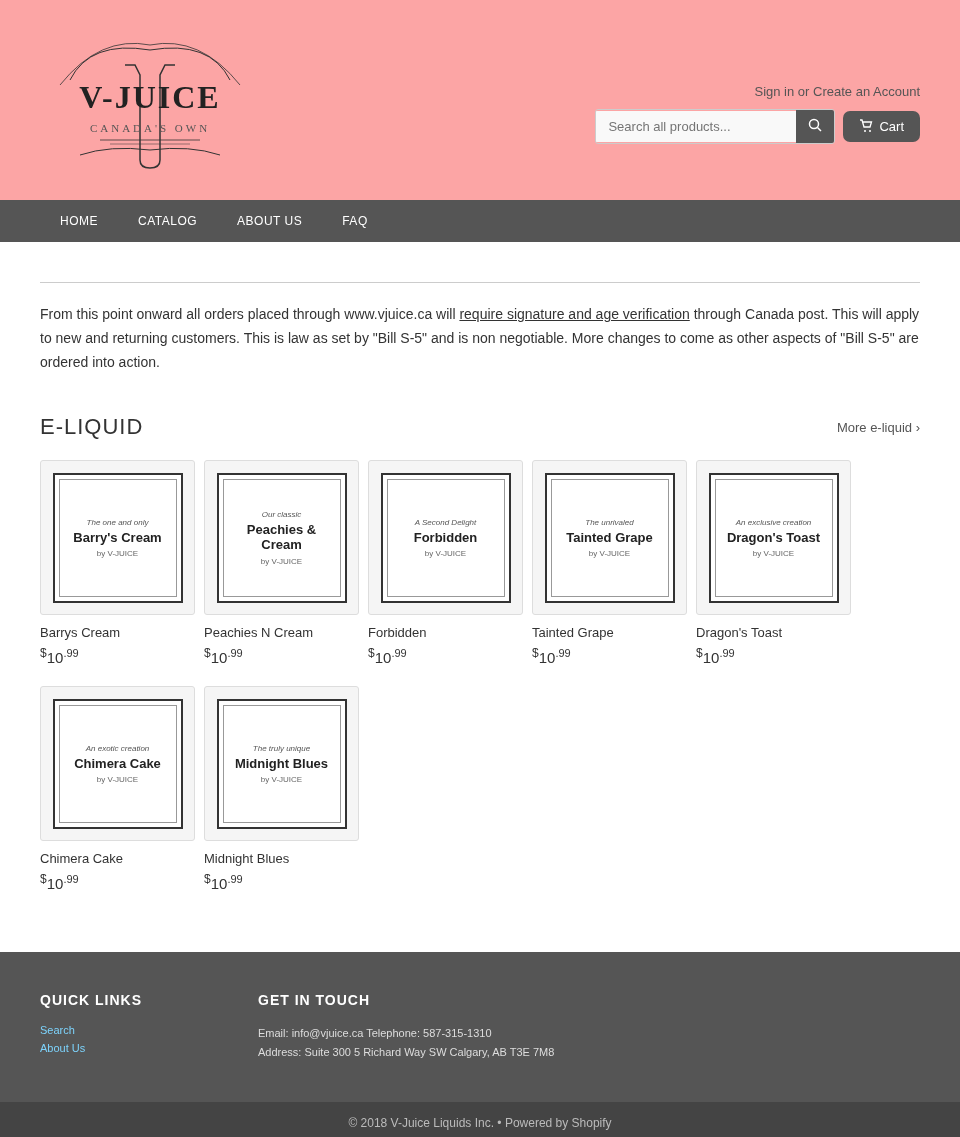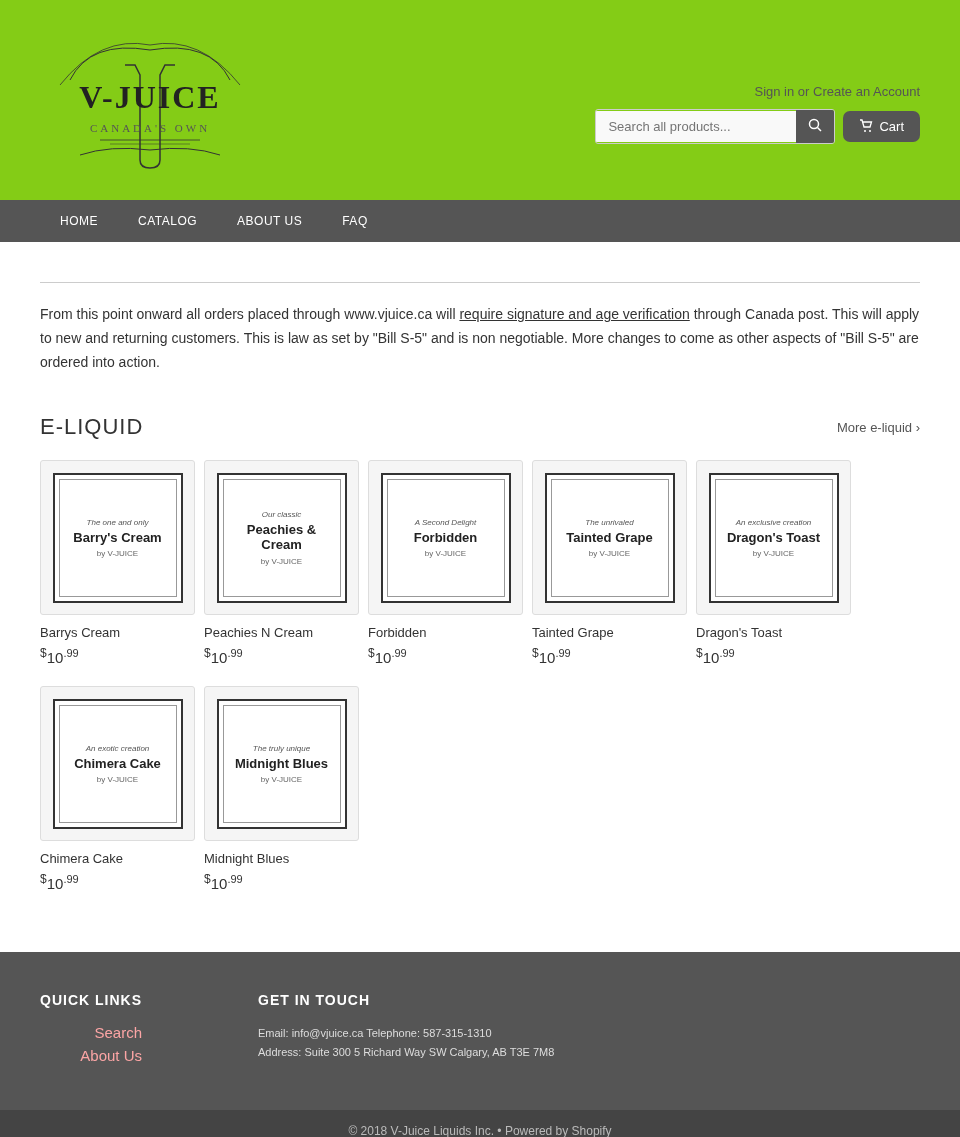--- a/index.html
+++ b/index.html
@@ -1,19 +1,19 @@
 <!DOCTYPE html>
 <html><head>
   <meta charset="utf-8">
   <style>
     * { box-sizing: border-box; margin: 0; padding: 0; }
     body { font-family: Arial, sans-serif; background: #fff; color: #333; font-size: 14px; }
 
     
-    .header { background: #84cc16; padding: 20px 40px; display: flex; align-items: center; justify-content: space-between; }
+    .header { background: #fca5a5; padding: 20px 40px; display: flex; align-items: center; justify-content: space-between; }
     .logo-area { display: flex; align-items: center; }
     .logo-svg { width: 220px; height: 160px; }
     .header-right { display: flex; flex-direction: column; align-items: flex-end; gap: 10px; }
     .header-account { font-size: 13px; color: #555; margin-top: 27px; }
     .header-account a { color: #555; text-decoration: none; }
     .header-search { display: flex; align-items: center; gap: 8px; }
     .search-input-wrapper { display: flex; align-items: center; border: 1px solid #ccc; border-radius: 3px; overflow: hidden; }
     .search-input { border: none; outline: none; padding: 8px 12px; font-size: 13px; width: 200px; background: #f9f9f9; }
     .search-btn { background: #555; border: none; padding: 8px 12px; cursor: pointer; color: #fff; font-size: 13px; }
     .cart-btn { background: #555; color: #fff; border: none; padding: 8px 16px; border-radius: 7px; cursor: pointer; font-size: 13px; display: flex; align-items: center; gap: 6px; }
@@ -45,21 +45,21 @@
     .product-label .brand { font-size: 8px; color: #666; margin-top: 4px; }
     .product-name { font-size: 13px; color: #333; margin-bottom: 6px; }
     .product-price { font-size: 15px; color: #333; }
     .product-price .dollar { font-size: 12px; vertical-align: super; }
     .product-price .cents { font-size: 11px; vertical-align: super; }
 
     
     .footer { background: #555; color: #ddd; padding: 40px; }
     .footer-inner { max-width: 960px; margin: 0 auto; display: flex; gap: 116px; }
     .footer-col h4 { color: #fff; font-size: 14px; font-weight: bold; letter-spacing: 1px; margin-bottom: 16px; }
-    .footer-col a { display: block; color: #fca5a5; text-decoration: none; font-size: 15px; margin-bottom: 6px; text-align: right; }
+    .footer-col a { display: block; color: #7dd3fc; text-decoration: none; font-size: 11px; margin-bottom: 6px; }
     .footer-col p { font-size: 11px; color: #ddd; line-height: 1.7; }
     .footer-bottom { background: #444; color: #bbb; text-align: center; padding: 14px; font-size: 12px; }
     .footer-bottom a { color: #bbb; text-decoration: none; }
 
     .divider-line { border: none; border-top: 1px solid #ccc; margin-bottom: 20px; }
   </style>
 </head>
 <body>
 
 <div class="header">

